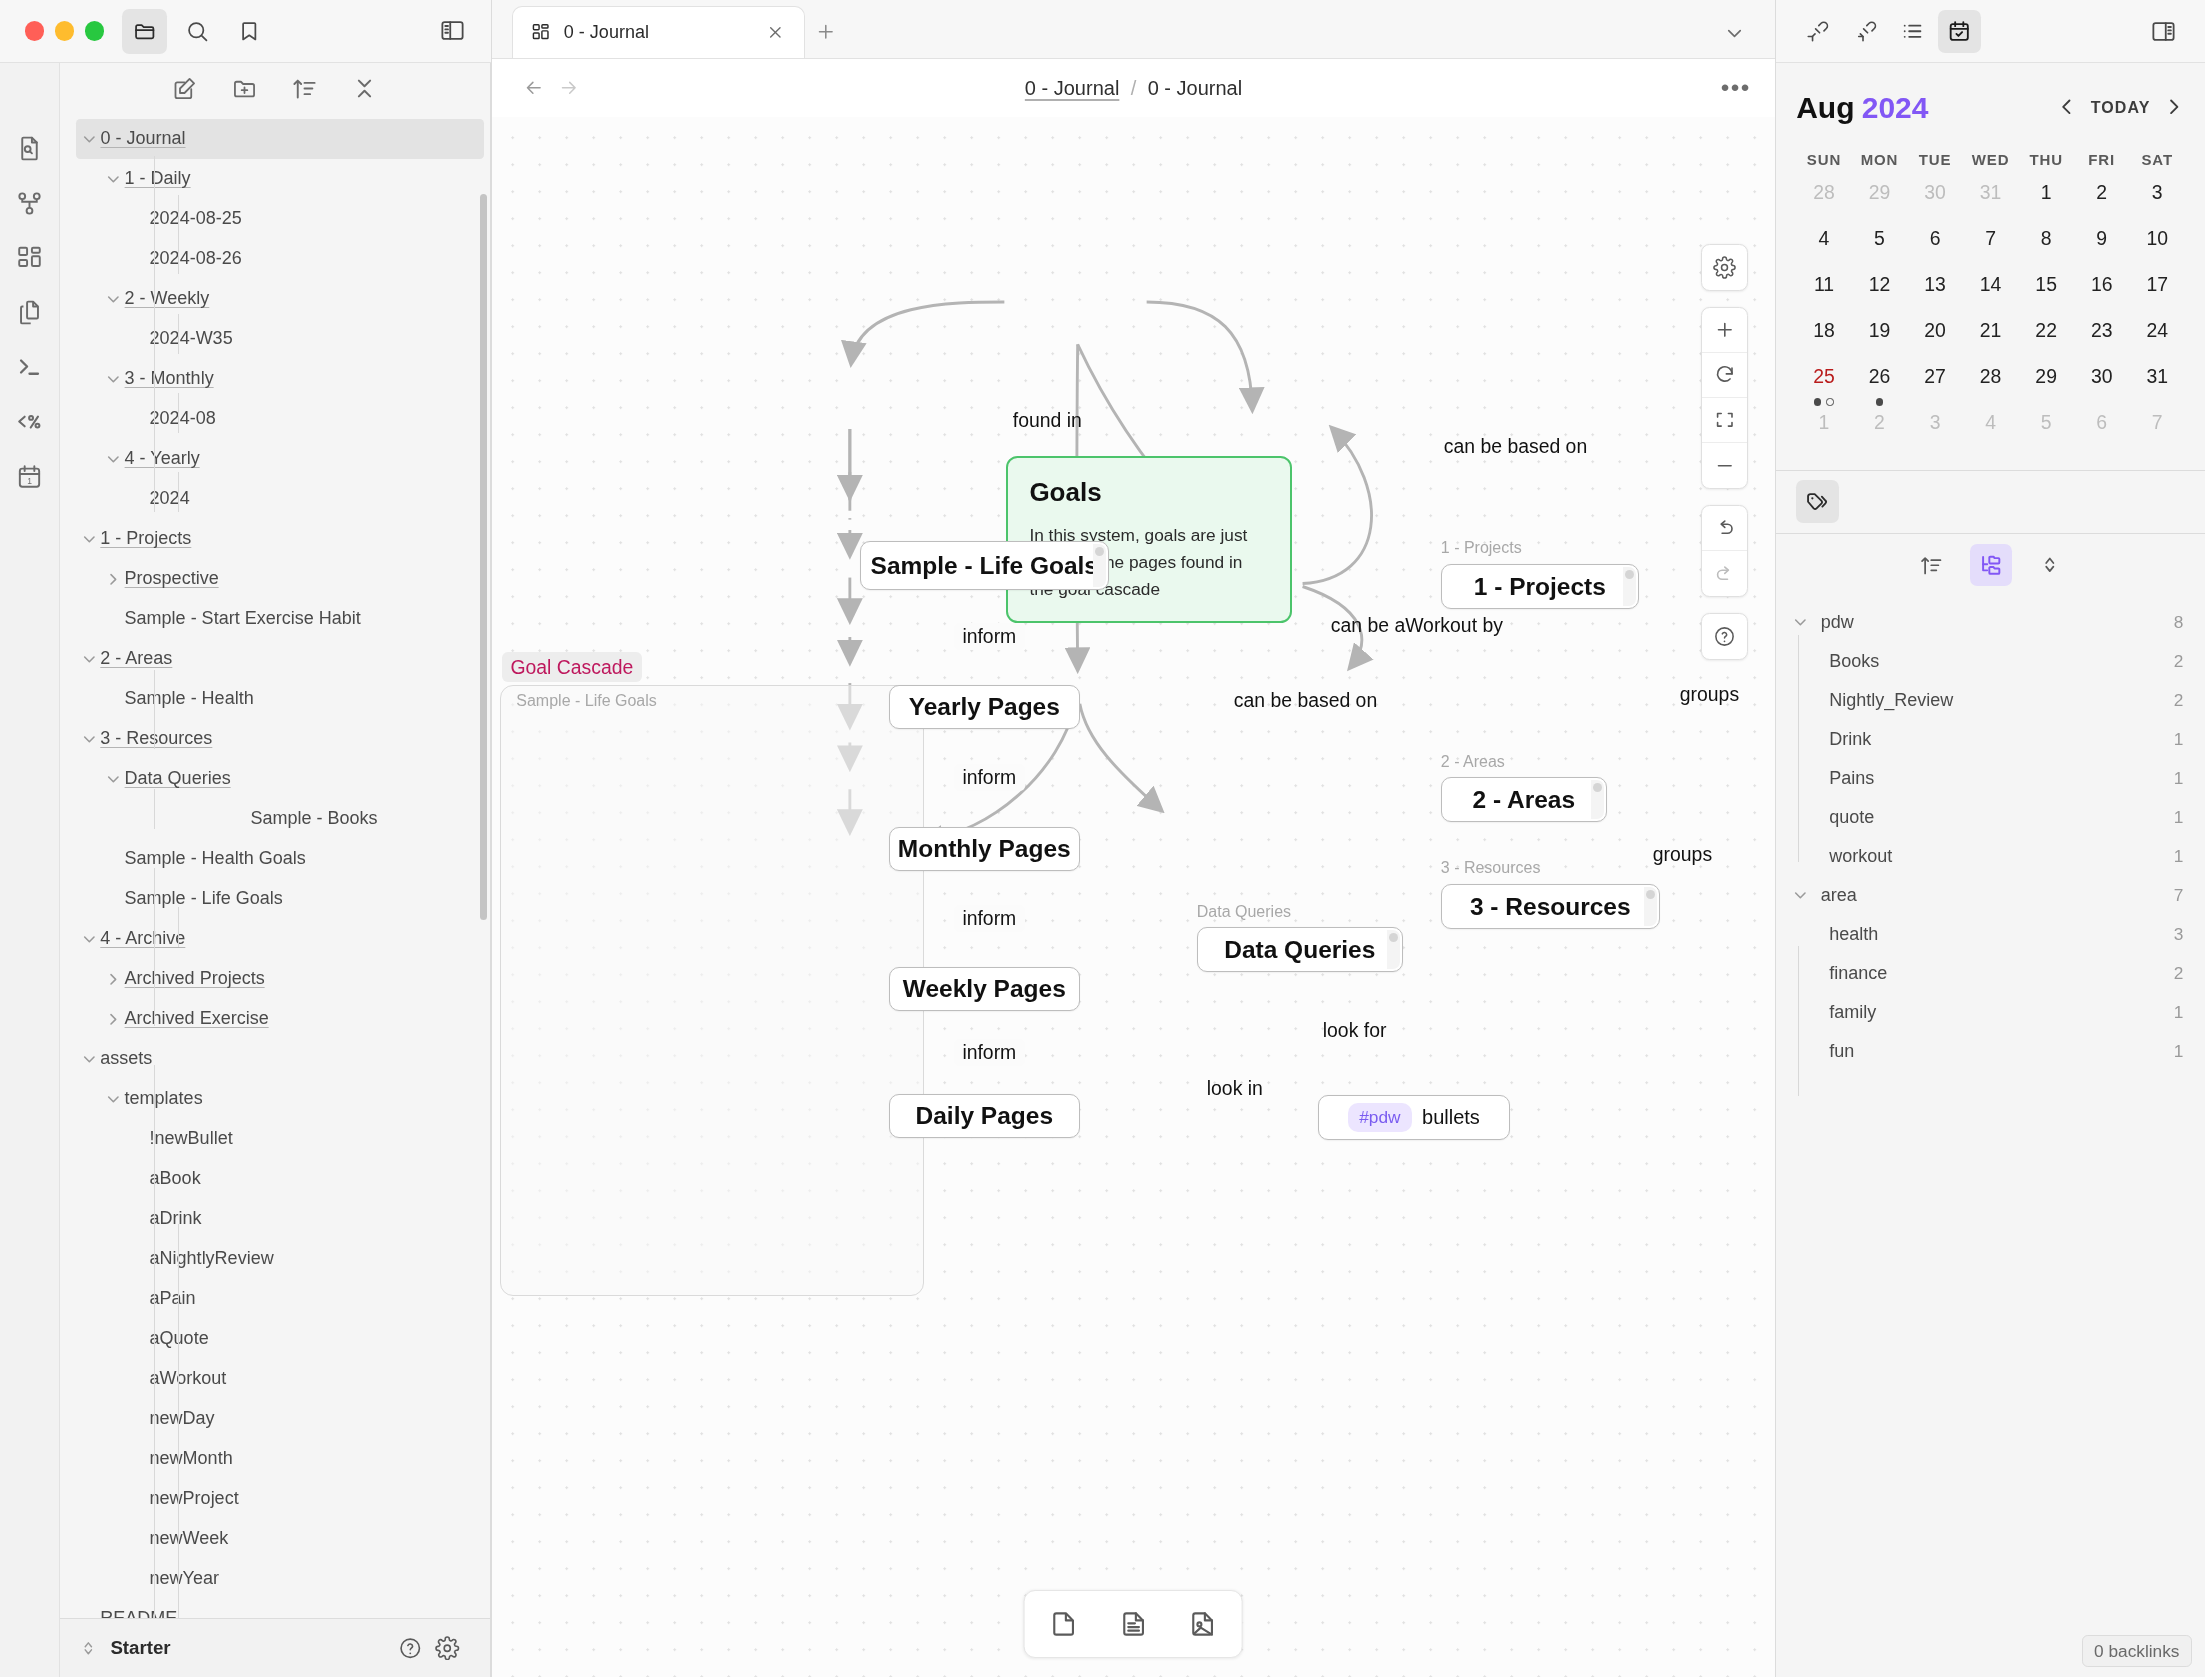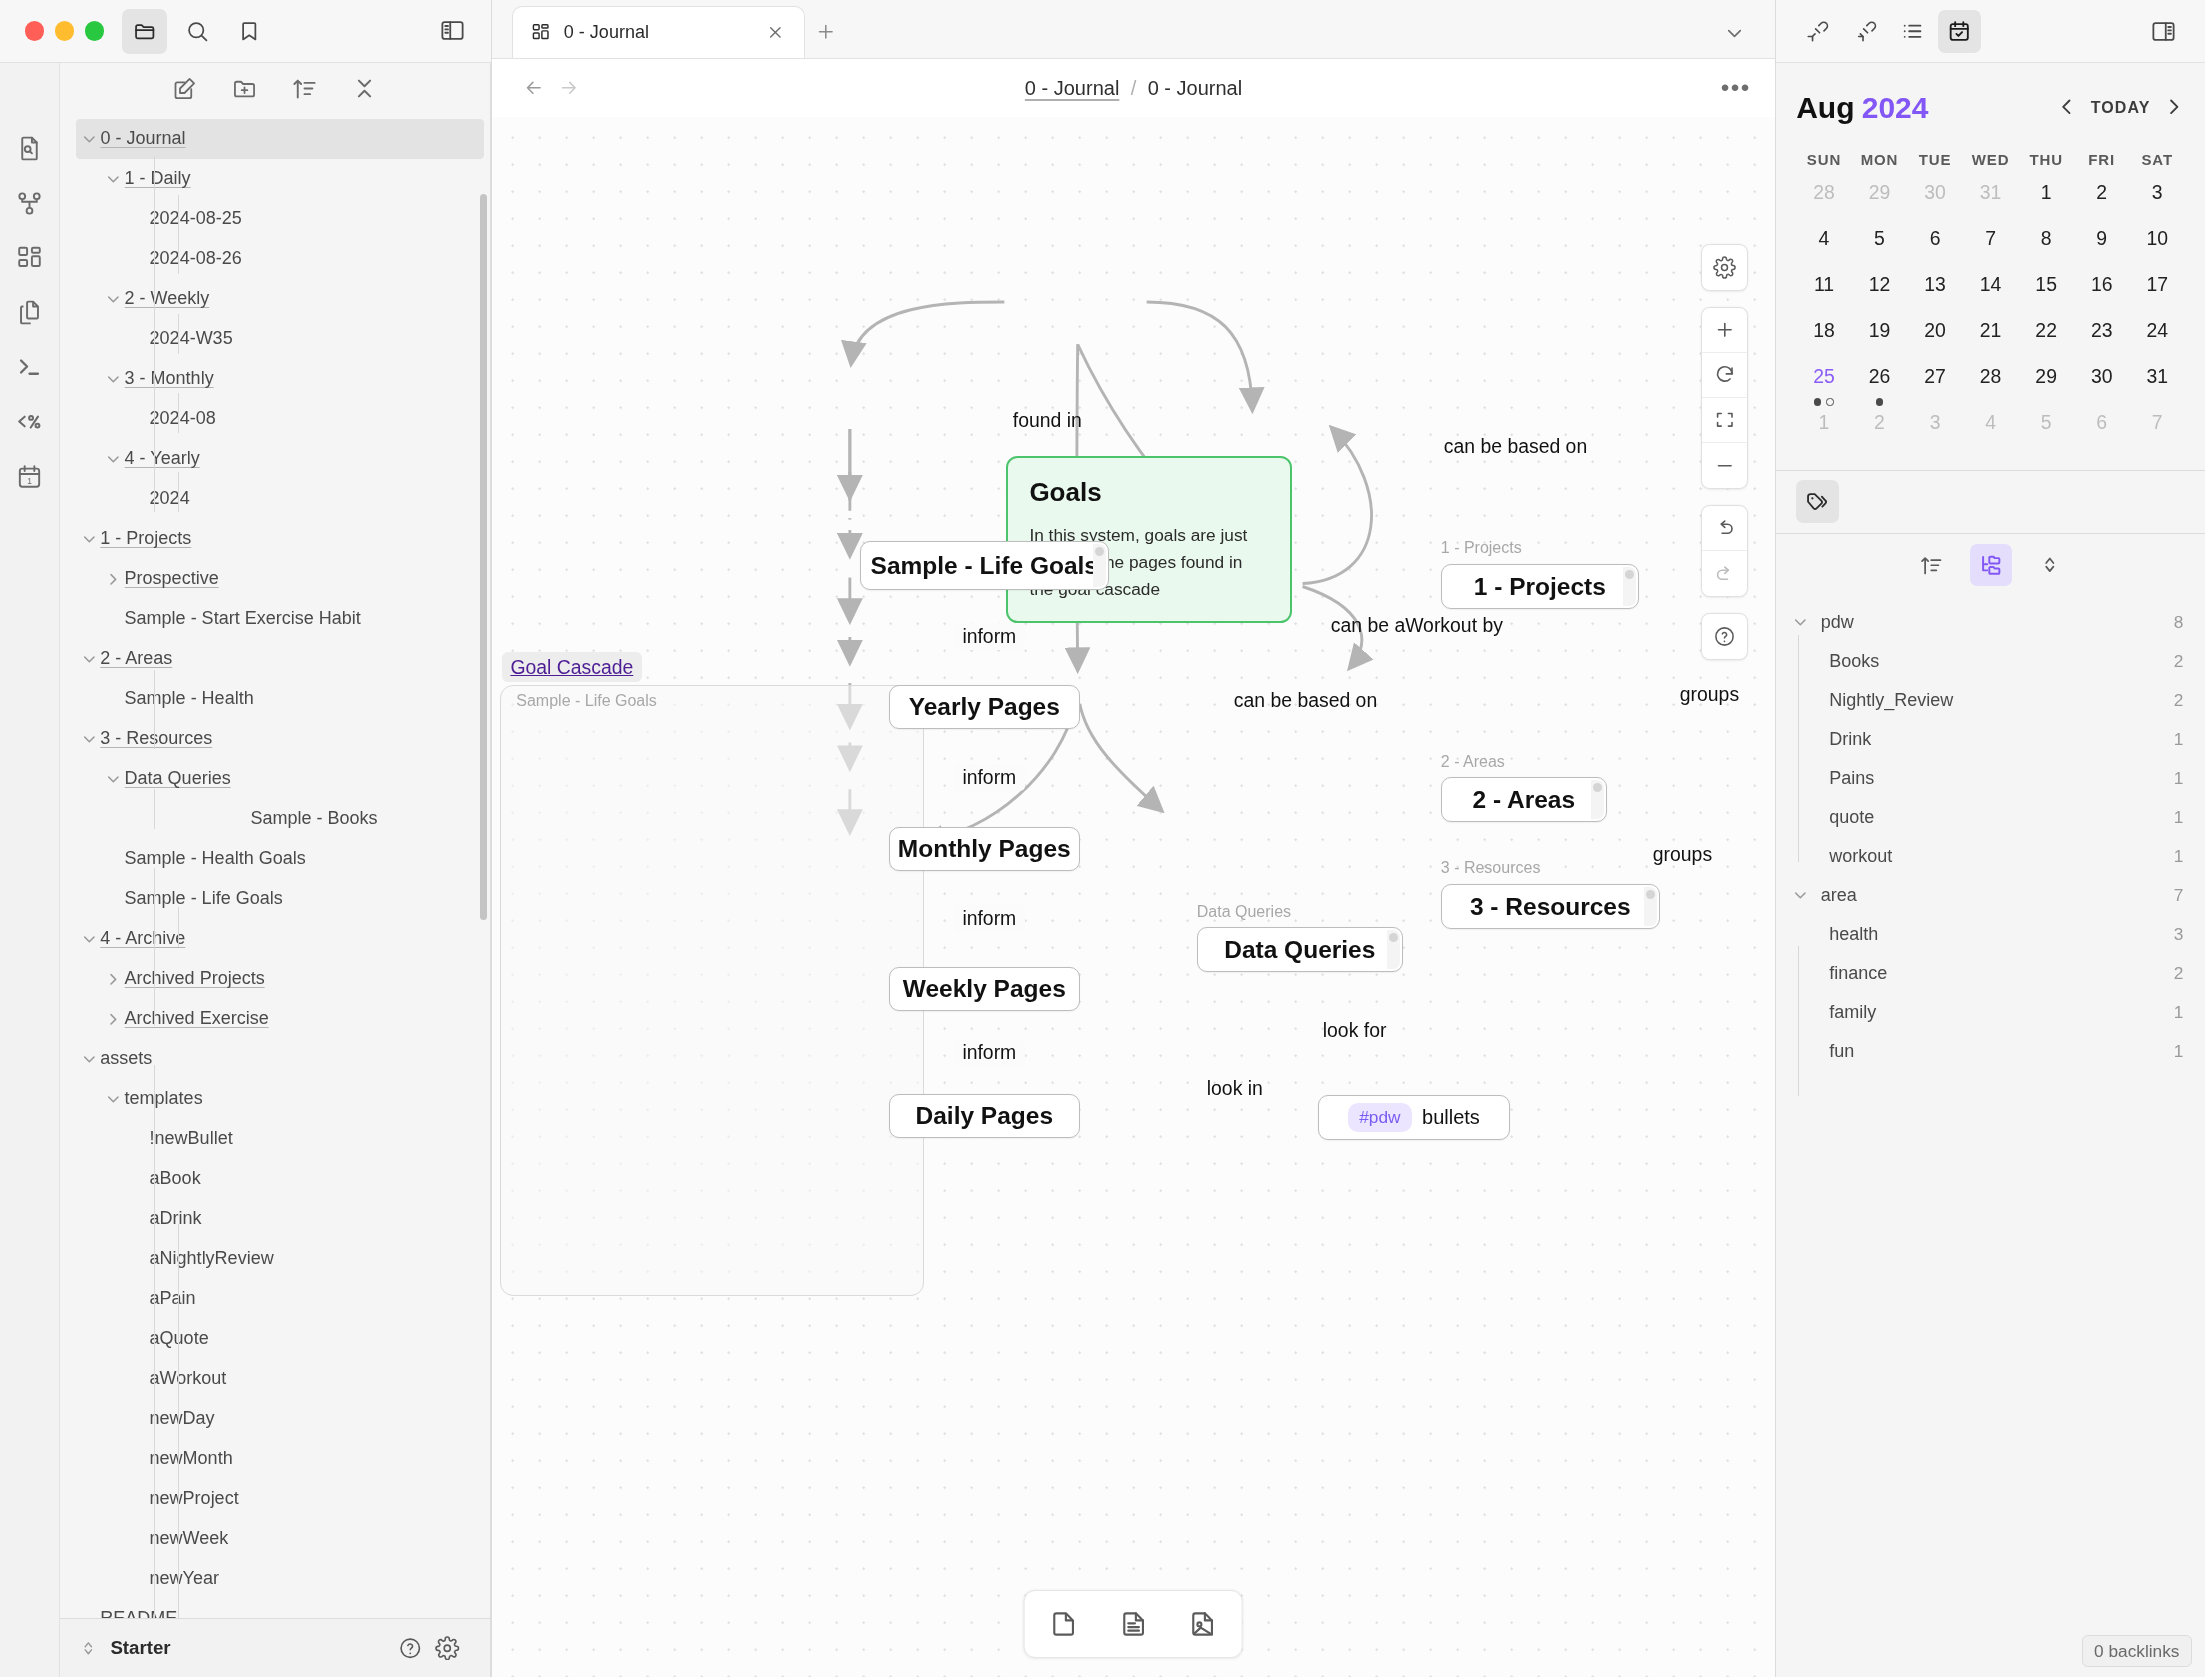--- a/index.html
+++ b/index.html
@@ -101,22 +101,22 @@
   .node-caption { position: absolute; font-size: 16px; color: #a8a8a8; }
 
   #goals-node { position: absolute; background: #eaf9ee; border: 2.2px solid #4cc46b;
                 border-radius: 11.5px; padding: 18.7px 21.6px; }
   #goals-node .gtitle { font-size: 26px; font-weight: bold; color: #111; margin-bottom: 14.4px; }
   #goals-node .gbody { font-size: 17.3px; line-height: 1.55; color: #2b2b2b; max-width: 237px; }
   #goals-node .gbody b { font-weight: bold; }
 
   .group-box { position: absolute; border: 1.4px solid #dadada; border-radius: 13px;
                background: rgba(248,248,248,.55); }
-  .group-label { position: absolute; font-size: 19.4px; color: #4c1d95;
-                 background: #ededed; border-radius: 5.8px; padding: 3.6px 8.6px; text-decoration: underline; }
+  .group-label { position: absolute; font-size: 19.4px; color: #be185d;
+                 background: #ededed; border-radius: 5.8px; padding: 3.6px 8.6px; }
 
   .edge-label { position: absolute; font-size: 19.4px; color: #111; white-space: nowrap; }
   .edge-label.boxed { background: #fbfbfb; border-radius: 5px; padding: 2.2px 8.6px; }
 
   .tagchip { background: #ece5ff; color: #7a5cf0; border-radius: 10px;
              padding: 3.6px 11.5px; font-size: 17.3px; font-weight: normal; margin-right: 10px; }
 
   
   #canvas-tools { position: absolute; right: 27px; top: 127px; display: flex;
                   flex-direction: column; gap: 16px; }
@@ -148,21 +148,21 @@
   #cal-title { font-size: 30px; font-weight: bold; color: #111; }
   #cal-title .yr { color: #8257f5; margin-left: 7.2px; }
   #cal-nav { margin-left: auto; display: flex; align-items: center; gap: 13px; color: #3c3c3c; }
   #cal-nav .today { font-size: 16px; font-weight: bold; letter-spacing: 1.1px; color: #3c3c3c; }
   #dow { display: grid; grid-template-columns: repeat(7, 1fr); margin-top: 14.4px; }
   #dow div { text-align: center; font-size: 15px; font-weight: bold; letter-spacing: 0.9px; color: #5a5a5a; }
   #grid { display: grid; grid-template-columns: repeat(7, 1fr); margin-top: 8.6px; }
   .dcell { height: 46px; display: flex; flex-direction: column; align-items: center;
            justify-content: flex-start; padding-top: 4.3px; font-size: 19.4px; color: #222; position: relative; }
   .dcell.out { color: #bdbdbd; }
-  .dcell.today { color: #8b5cf6; }
+  .dcell.today { color: #b91c1c; }
   .dots { position: absolute; bottom: 1.4px; display: flex; gap: 5px; align-items: center; }
   .dot { width: 7.2px; height: 7.2px; border-radius: 50%; background: #4a4a4a; }
   .dot.hollow { background: transparent; border: 1.4px solid #4a4a4a; }
 
   #right-divider { height: 0.7px; background: #dcdcdc; margin-top: 17.3px; }
 
   #tag-toolbar { height: 63px; display: flex; align-items: center; padding: 0 20px;
                  border-bottom: 0.7px solid #dcdcdc; }
   #tag-toolbar .tg-btn { width: 43px; height: 43px; border-radius: 7.2px; display: flex;
                          align-items: center; justify-content: center; color: #2b2b2b; }

